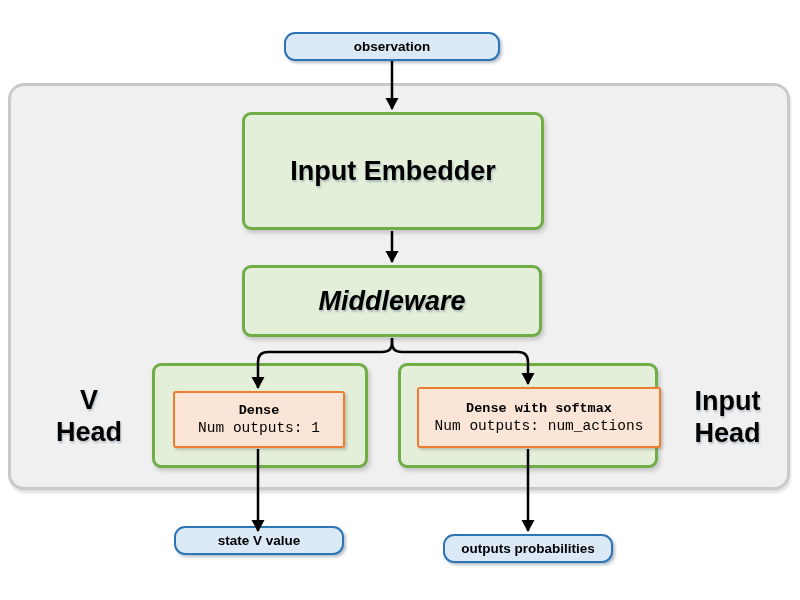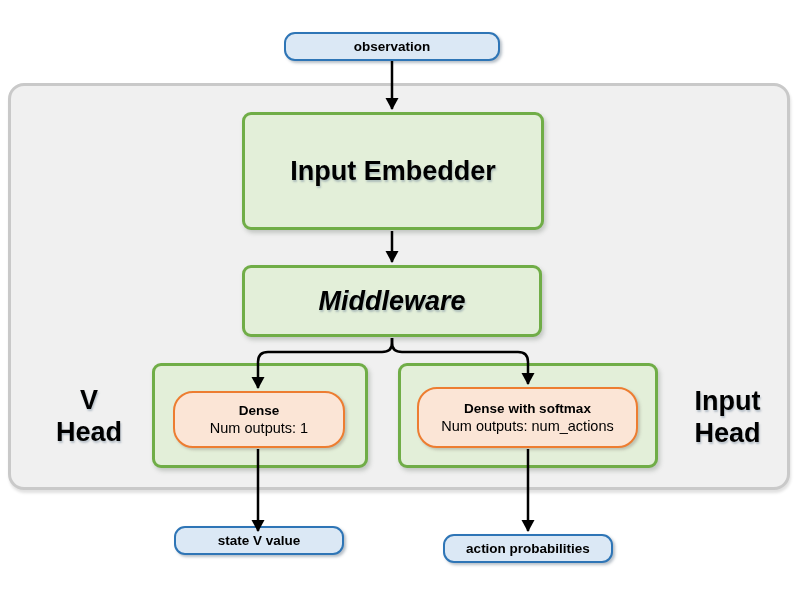--- a/index.html
+++ b/index.html
@@ -46,38 +46,39 @@
   .green-box {
     background:var(--green-fill);
     border:3px solid var(--green-border);
     border-radius:9px;
     box-shadow:2px 3px 4px rgba(110,120,110,0.35);
   }
   .big-label { font-weight:bold; font-size:27px; text-shadow:1px 2px 2px rgba(110,130,150,0.45); }
   .orange-box {
     background:var(--orange-fill);
     border:2.5px solid var(--orange-border);
-    border-radius:20px;
+    border-radius:3px;
     box-shadow:2px 2px 3px rgba(120,110,100,0.35);
     z-index:4;
+    font-family:Liberation Mono, monospace;
   }
   .orange-box .title { font-weight:bold; font-size:13.5px; line-height:1.3; }
   .orange-box .subtitle { font-weight:normal; font-size:14.5px; line-height:1.25; }
   .head-label {
     display:flex; flex-direction:column; align-items:center; justify-content:center;
     font-weight:bold; font-size:27px; line-height:1.18;
     text-shadow:1px 2px 2px rgba(110,130,150,0.45);
     z-index:3; text-align:center;
   }
   #input-embedder { left:242px; top:112px; width:302px; height:118px; }
   #middleware     { left:242px; top:265px; width:300px; height:72px;font-style:italic; }
   #v-head-box     { left:152px; top:363px; width:216px; height:105px; }
   #policy-head-box{ left:398px; top:363px; width:260px; height:105px; }
   #v-dense        { left:173px; top:391px; width:172px; height:57px; }
-  #policy-dense   { left:417px; top:387px; width:221px; height:61px; }
+  #policy-dense   { left:417px; top:387px; width:244px; height:61px; }
   #observation    { left:284px; top:32px;  width:216px; height:29px; }
   #state-v-value  { left:174px; top:526px; width:170px; height:29px; }
   #action-probs   { left:443px; top:534px; width:170px; height:29px; }
   #v-head-label     { left:39px;  top:383px; width:100px; height:68px; }
   #policy-head-label{ left:675px; top:384px; width:105px; height:68px; }
   #arrow-layer { left:0; top:0; width:800px; height:600px; z-index:10; pointer-events:none; }
 </style>
 </head>
 <body>
 
@@ -117,21 +118,21 @@
 <div class="abs head-label" id="policy-head-label">
   <span>Input</span>
   <span>Head</span>
 </div>
 
 <div class="abs box blue-box" id="state-v-value">
   <span>state V value</span>
 </div>
 
 <div class="abs box blue-box" id="action-probs">
-  <span>action probabilities</span>
+  <span>outputs probabilities</span>
 </div>
 
 <svg class="abs" id="arrow-layer" width="800" height="600" viewBox="0 0 800 600" xmlns="http://www.w3.org/2000/svg">
   <defs>
     <marker id="arrowhead" markerUnits="userSpaceOnUse" markerWidth="16" markerHeight="16" refX="11" refY="6.5" orient="auto">
       <path d="M0,0 L12,6.5 L0,13 Z" fill="var(--arrow-color)"></path>
     </marker>
   </defs>
   <g stroke="var(--arrow-color)" stroke-width="2.5" fill="none">
     <path d="M392,61 L392,109" marker-end="url(#arrowhead)"></path>

